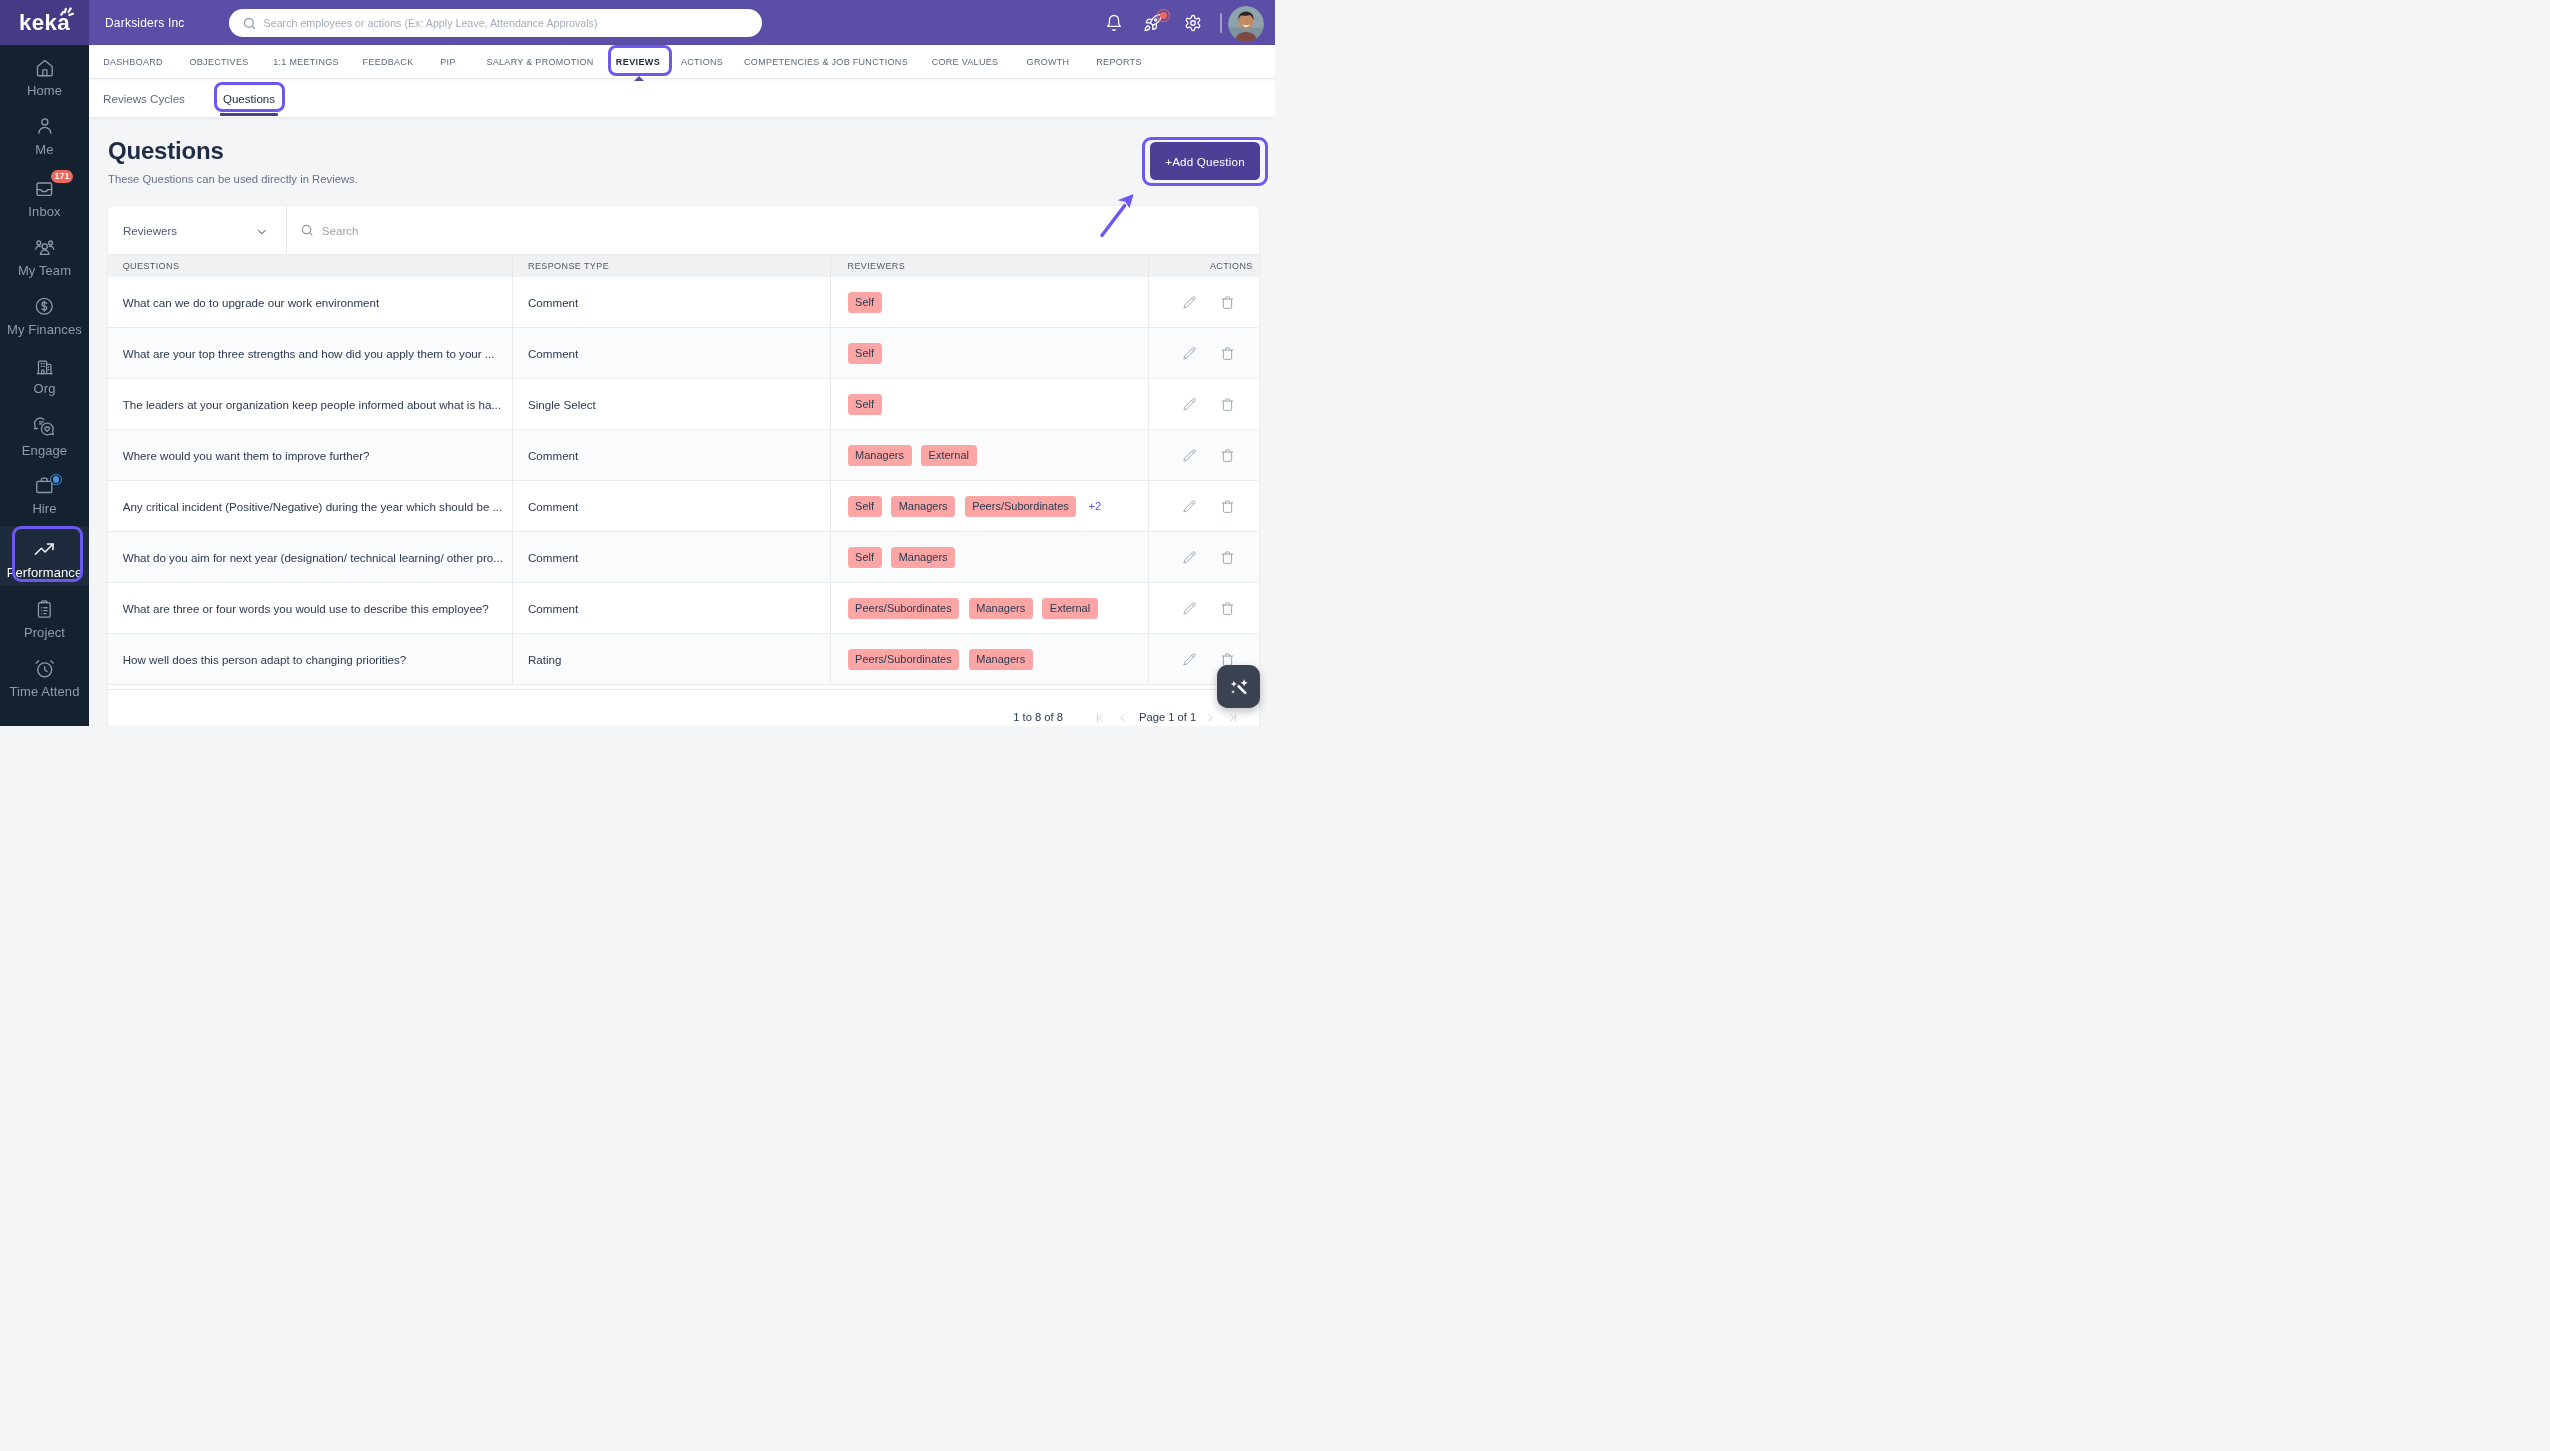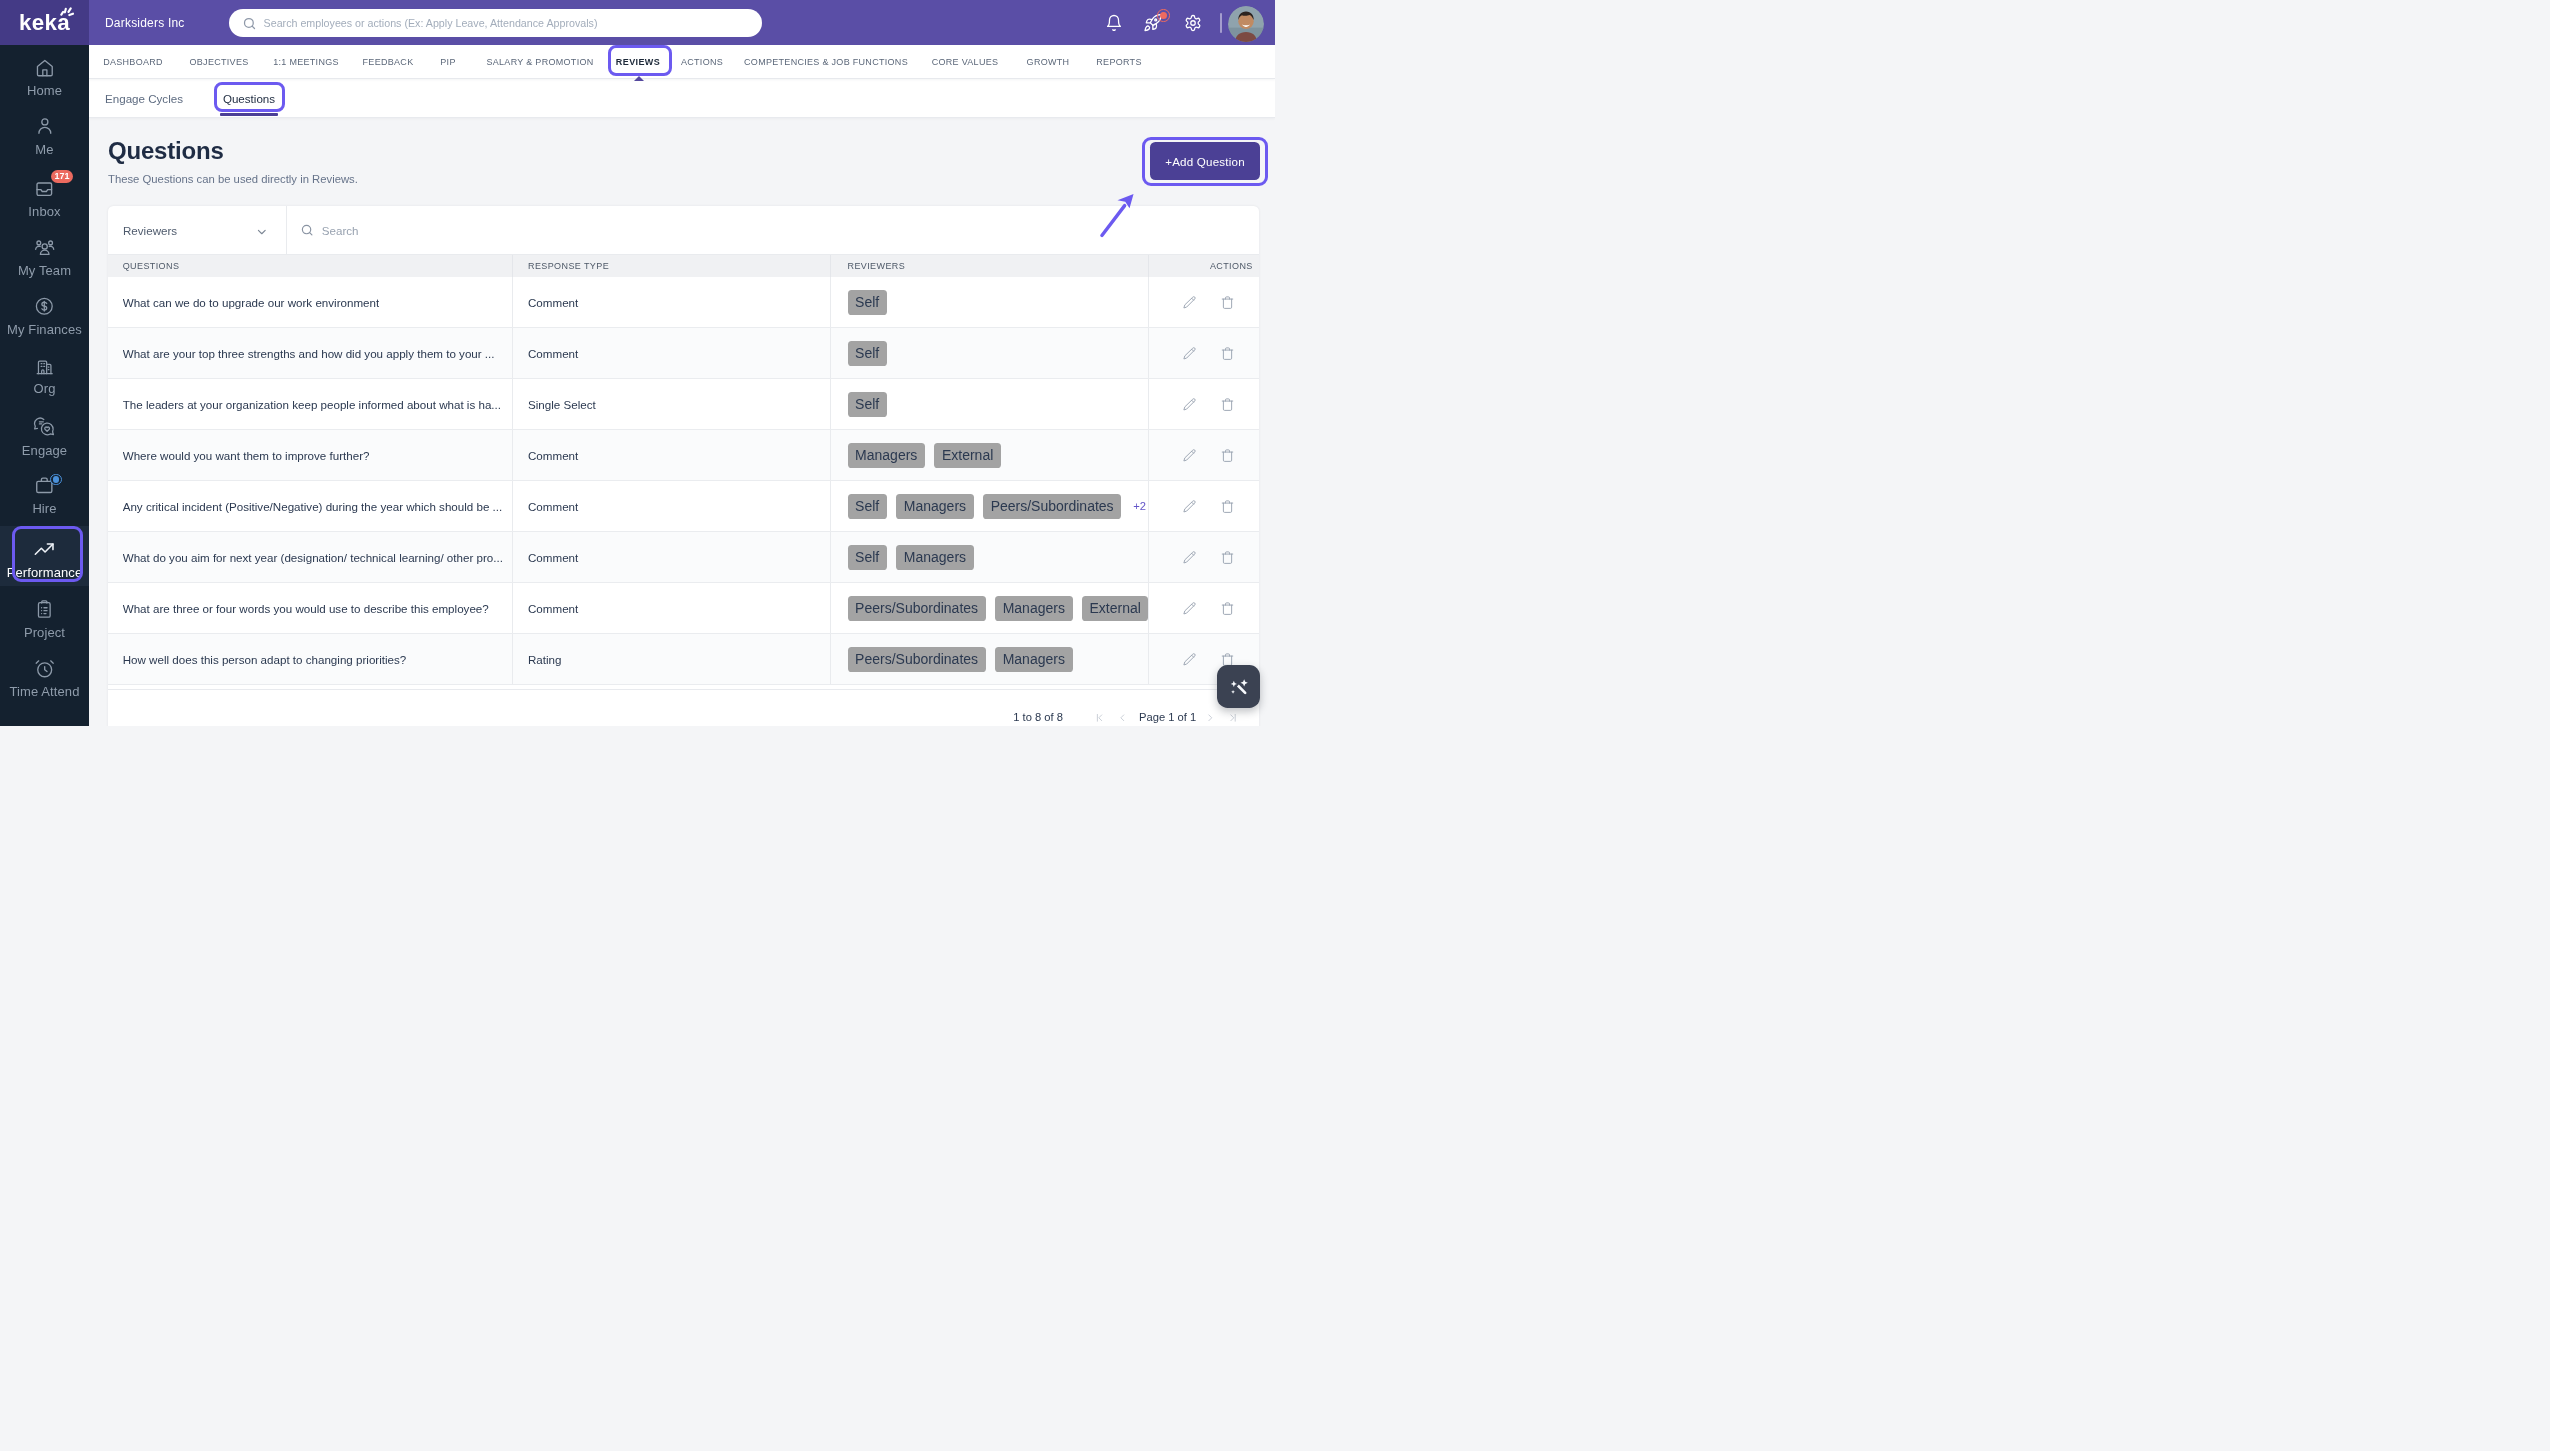--- a/index.html
+++ b/index.html
@@ -61,21 +61,21 @@
   .th.c4 { flex:1; justify-content:flex-end; padding-right:6.3px; border-left:0.9px solid #e4e6ea; }
 
   .tbody { position:absolute; left:0; top:71px; width:100%; } .trow:nth-child(even) { background:#fafbfc; }
   .trow { display:flex; height:51px; border-bottom:0.9px solid #eaecef; align-items:stretch; }
   .td { display:flex; align-items:center; font-size:11.6px; color:#2b3950; }
   .td.c1 { width:404px; padding-left:14.7px; padding-right:4.5px; }
   .td.c2 { width:318px; padding-left:15px; border-left:0.9px solid #e9ebee; }
   .td.c3 { width:318px; padding-left:16.5px; border-left:0.9px solid #e9ebee; gap:9.4px; }
   .td.c4 { flex:1; border-left:0.9px solid #e9ebee; justify-content:flex-end; gap:23px; padding-right:24px; }
   .td.c1 span { white-space:nowrap; overflow:hidden; }
-  .chip { background:#a3a3a3; border-radius:3.6px; padding:4.5px 7.6px; font-size:14px; color:#2b3950; white-space:nowrap; }
+  .chip { background:#fca5a5; border-radius:3.6px; padding:4.5px 7.6px; font-size:11px; color:#2b3950; white-space:nowrap; }
   .extra-count { color:#6355c8; font-size:11.2px; margin-left:2.7px; }
   .act-icon { color:#99a2b0; cursor:pointer; display:flex; }
 
   .pager { position:absolute; left:0; top:483px; width:100%; height:43px; border-top:0.9px solid #e8eaee; background:#fff;text-decoration:underline; }
   .pager .range { position:absolute; right:196px; top:21.4px; font-size:11.2px; color:#2b3950; }
   .pager .pg-ic { position:absolute; top:22.3px; color:#c9ced7; display:flex; cursor:pointer; }
   .pager .pg-first { left:986px; }
   .pager .pg-prev { left:1009px; }
   .pager .page-label { position:absolute; left:1031px; top:21.4px; font-size:11.2px; color:#2b3950; }
   .pager .pg-next { left:1096px; }
@@ -182,21 +182,21 @@
       <span class="nav-tab" style="left: 613px;">ACTIONS</span>
       <span class="nav-tab" style="left: 737px;">COMPETENCIES &amp; JOB FUNCTIONS</span>
       <span class="nav-tab" style="left: 876px;">CORE VALUES</span>
       <span class="nav-tab" style="left: 959px;">GROWTH</span>
       <span class="nav-tab" style="left: 1030px;">REPORTS</span>
     </nav>
   <span class="nav-caret"></span>
 
   <div class="subnav" id="subnav">
     <span class="sub-underline"></span>
-  <span class="sub-tab" style="left: 55px;">Engage Cycles</span>
+  <span class="sub-tab" style="left: 55px;">Reviews Cycles</span>
       <span class="sub-tab active" style="left: 160px;">Questions</span>
     </div>
 
   <nav class="sidebar" id="sidebar">
       <div class="sb-item" style="top: -0.9px;">
         <span class="sb-ic">
           <svg width="19.7" height="19.7" viewBox="0 0 24 24" fill="none" stroke="currentColor" stroke-width="1.6" stroke-linecap="round" stroke-linejoin="round">
             <path d="M3 10.5 12 3l9 7.5V20a1.6 1.6 0 0 1-1.6 1.6H4.6A1.6 1.6 0 0 1 3 20z"></path>
             <path d="M9.5 21.5v-7h5v7"></path>
           </svg>

